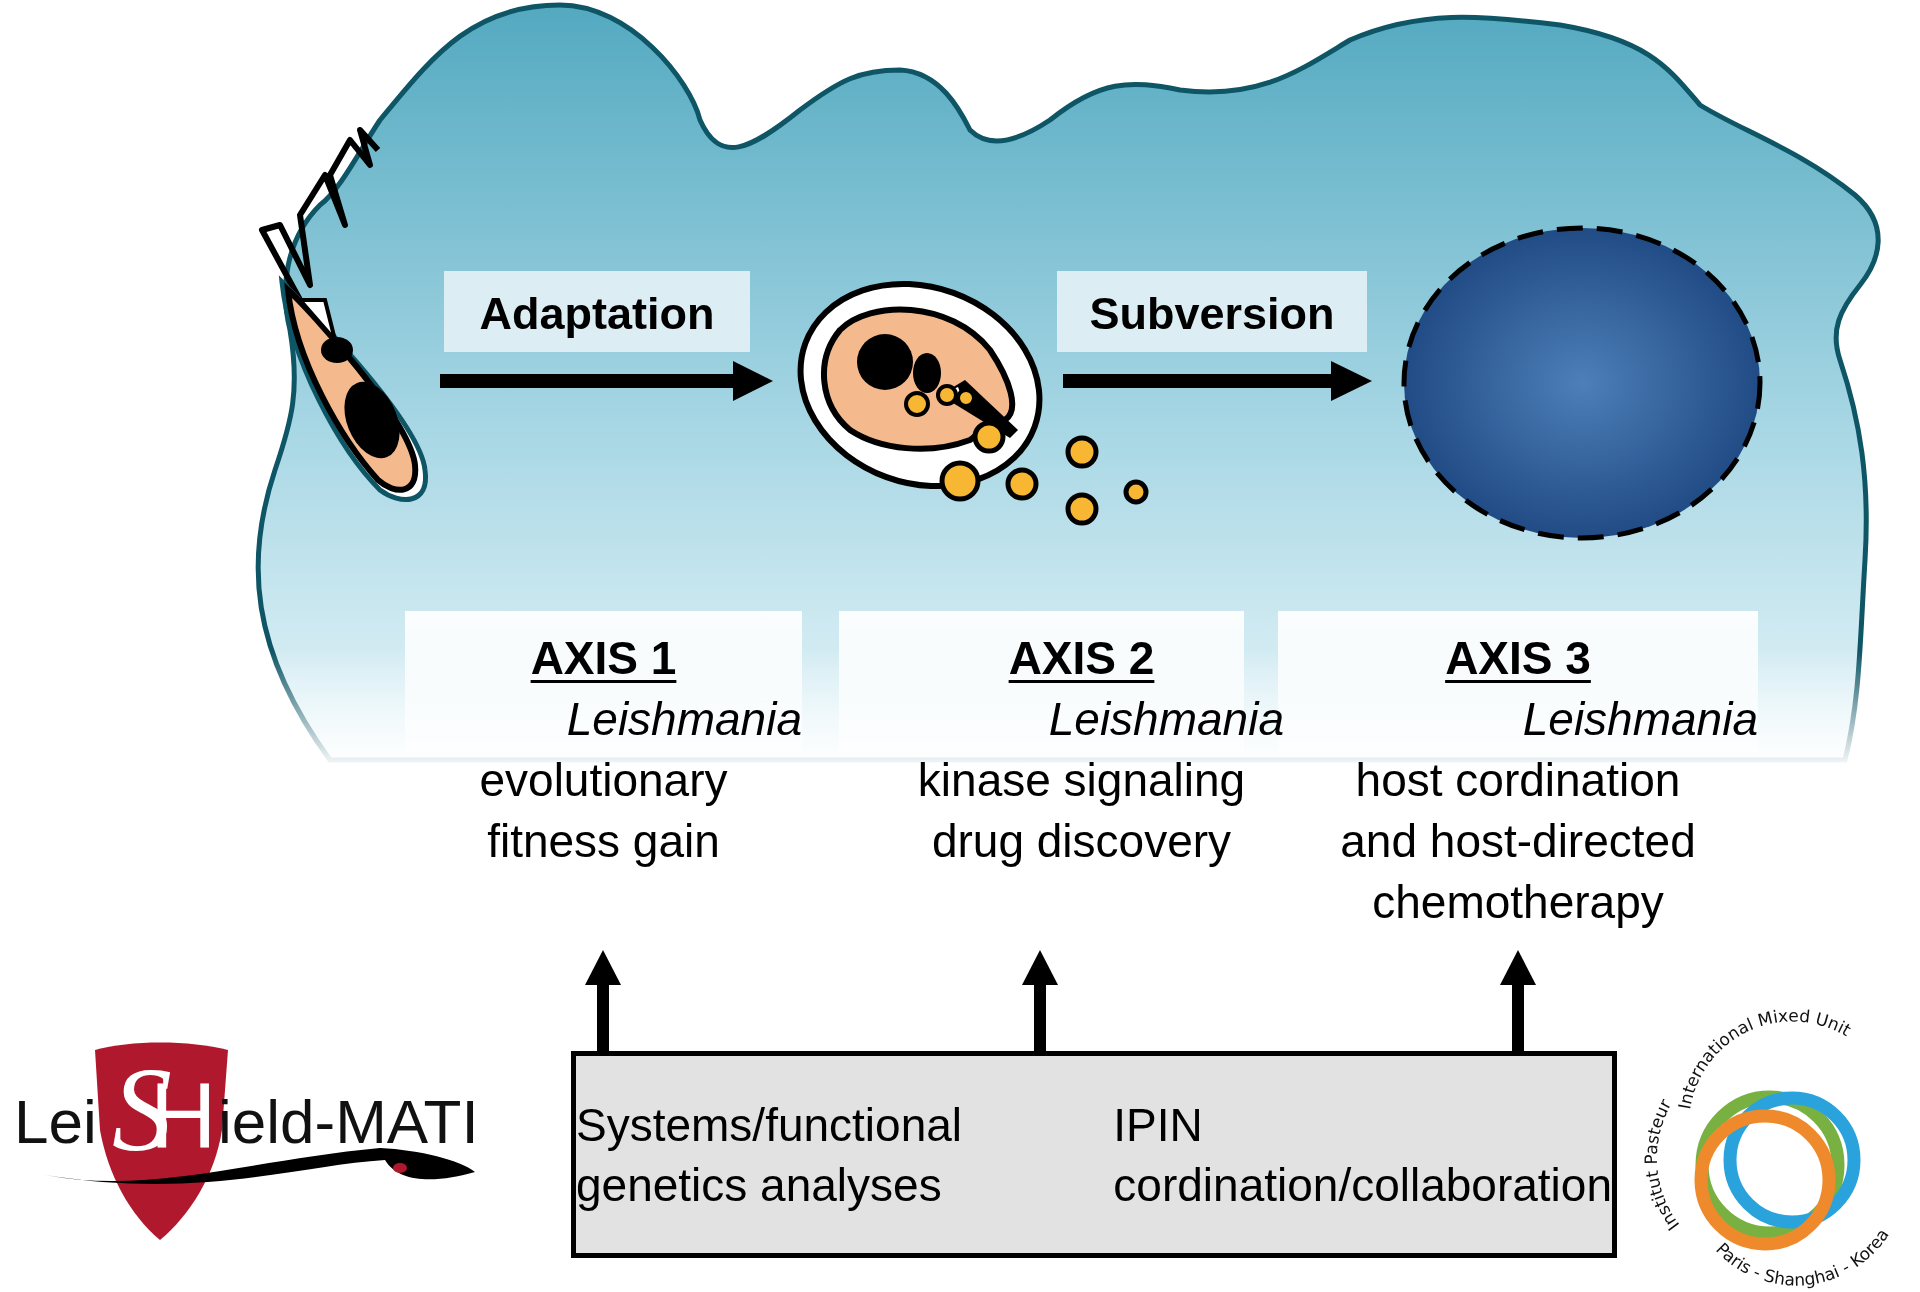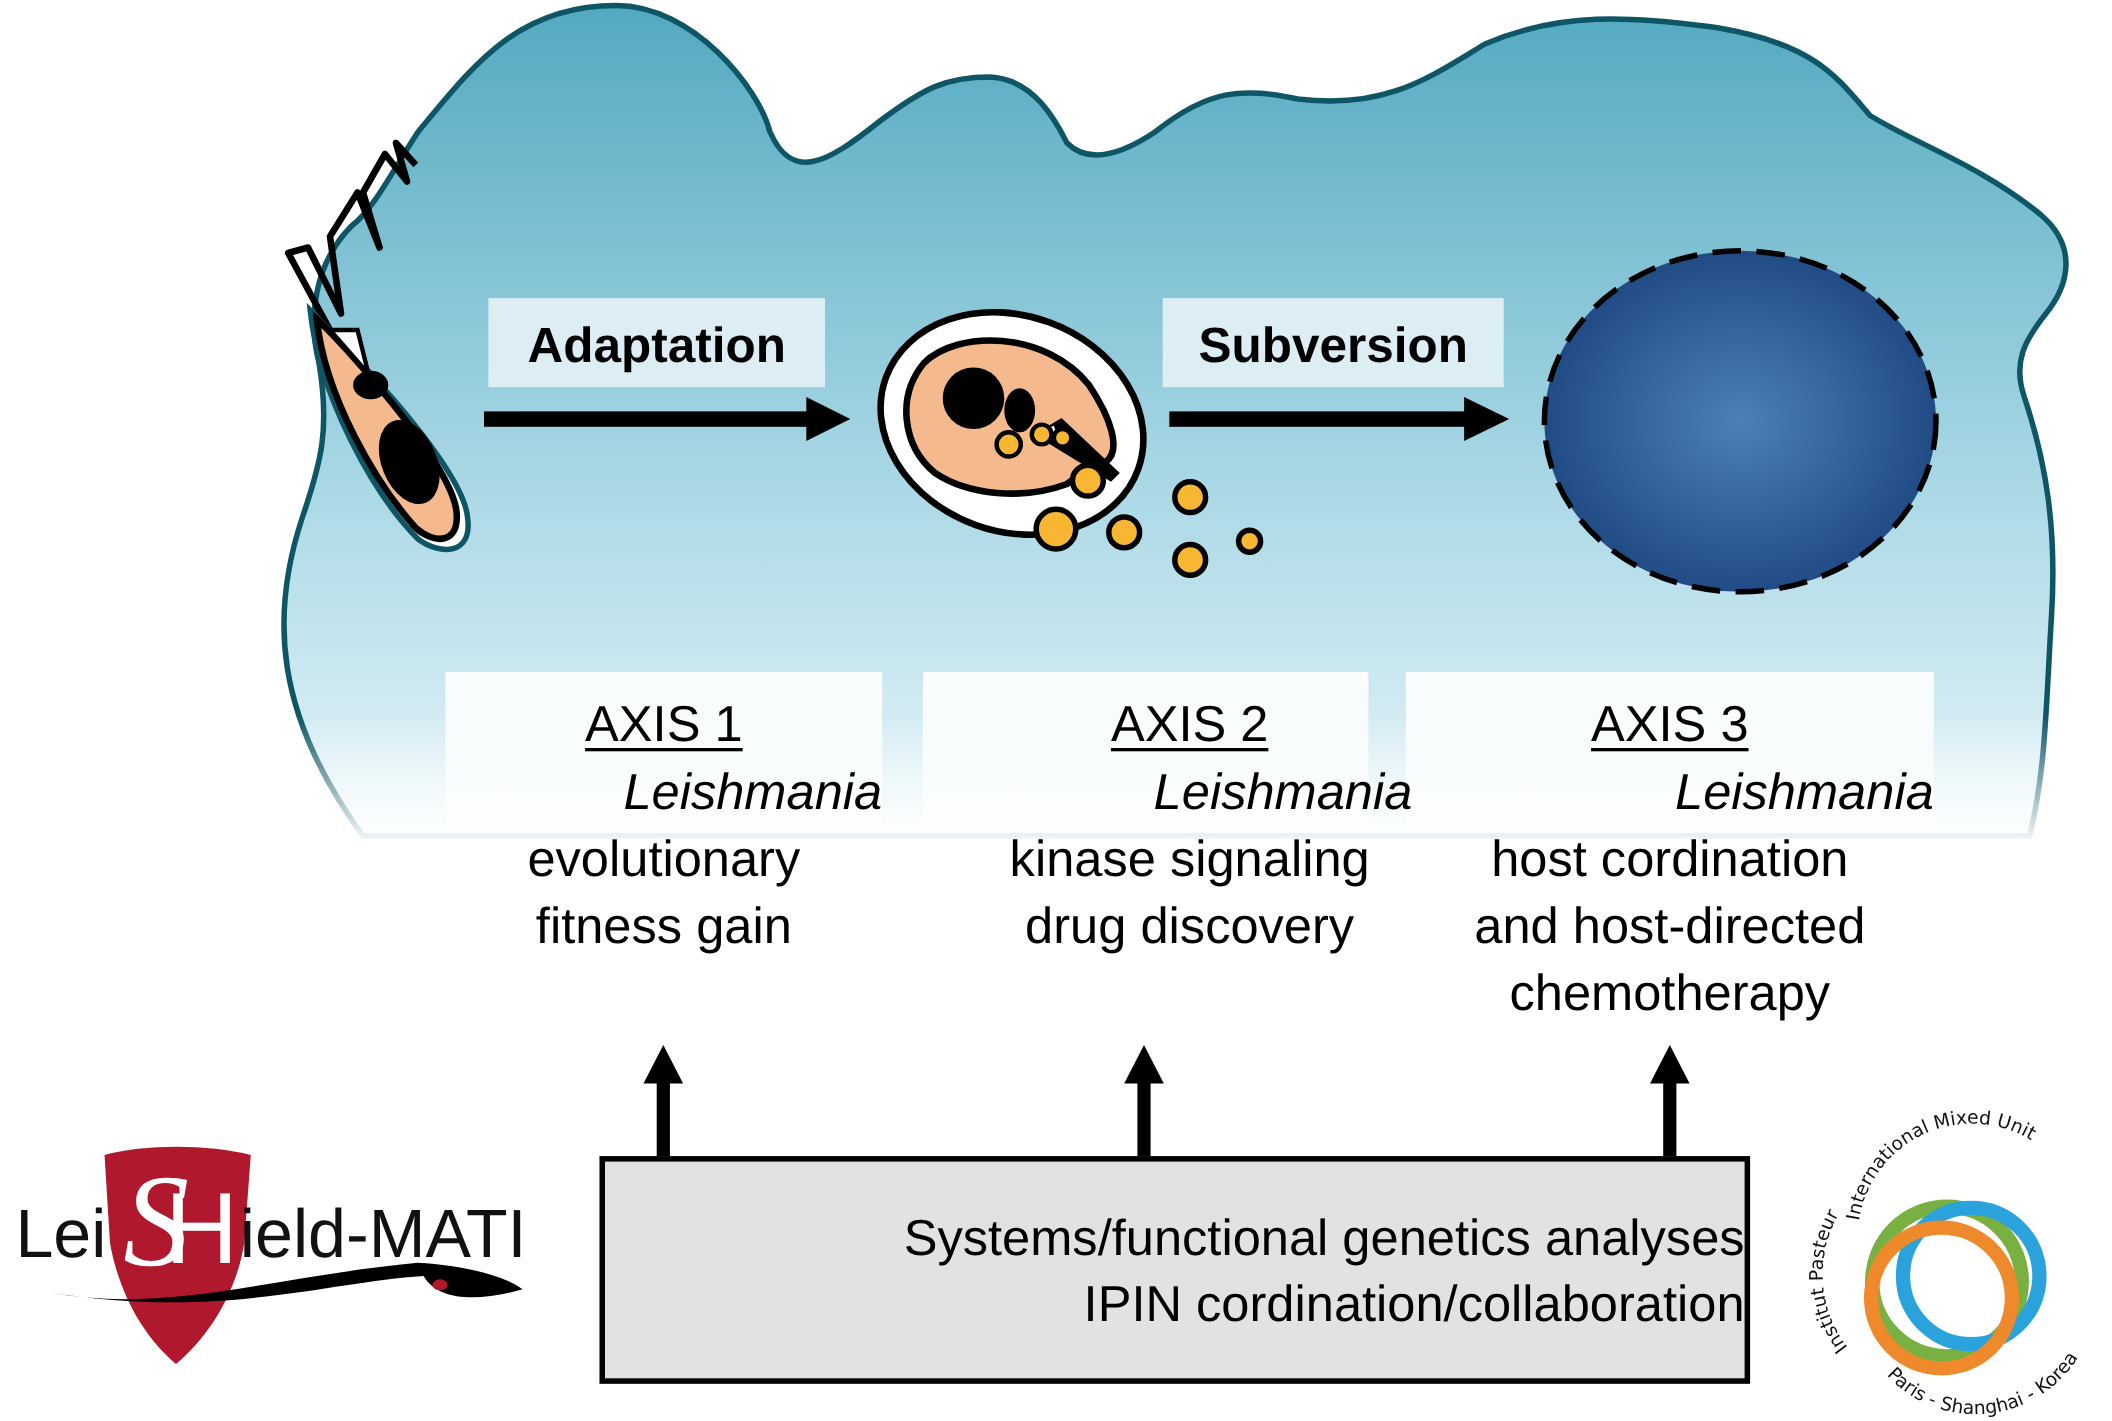--- a/index.html
+++ b/index.html
@@ -2,25 +2,25 @@
 <html><head>
 <meta charset="utf-8">
 <style>
   html, body { margin:0; padding:0; background:#ffffff; }
   body { width:1920px; height:1292px; position:relative; overflow:hidden;
          font-family:"Liberation Sans", "DejaVu Sans", sans-serif; }
   #scene { position:absolute; left:0; top:0; width:1920px; height:1292px; }
   .axis-box { position:absolute; top:611px; height:141px;
               background:linear-gradient(to bottom, rgba(255,255,255,0.93), rgba(255,255,255,0.6)); }
   .axis-text { position:absolute; top:628px; text-align:center; color:#000; font-size:46px; line-height:61px; }
-  .axis-title { font-weight:normal; text-decoration:underline; text-decoration-thickness:3px; text-underline-offset:6px; }
+  .axis-title { font-weight:bold; text-decoration:underline; text-decoration-thickness:3px; text-underline-offset:6px; }
   .axis-organism { font-style:italic;text-align:right; }
-  .bottom-box { position:absolute; left:545px; top:1051px; width:1036px; height:197px;
+  .bottom-box { position:absolute; left:571px; top:1051px; width:1036px; height:197px;
                 background:#e2e2e2; border:5px solid #000; box-sizing:content-box;
-                display:flex; flex-direction:column; align-items:flex-end; justify-content:center; }
+                display:flex; flex-direction:row; align-items:center; justify-content:center; }
   .bottom-line { font-size:46px; line-height:60px; color:#000; }
 </style>
 </head>
 <body>
 
 <svg id="scene" viewBox="0 0 1920 1292" width="1920" height="1292" xmlns="http://www.w3.org/2000/svg">
   <defs>
     <linearGradient id="cellGrad" x1="0" y1="0" x2="0" y2="1">
       <stop offset="0" stop-color="#53a9c0"></stop>
       <stop offset="0.55" stop-color="#a6d6e4"></stop>

